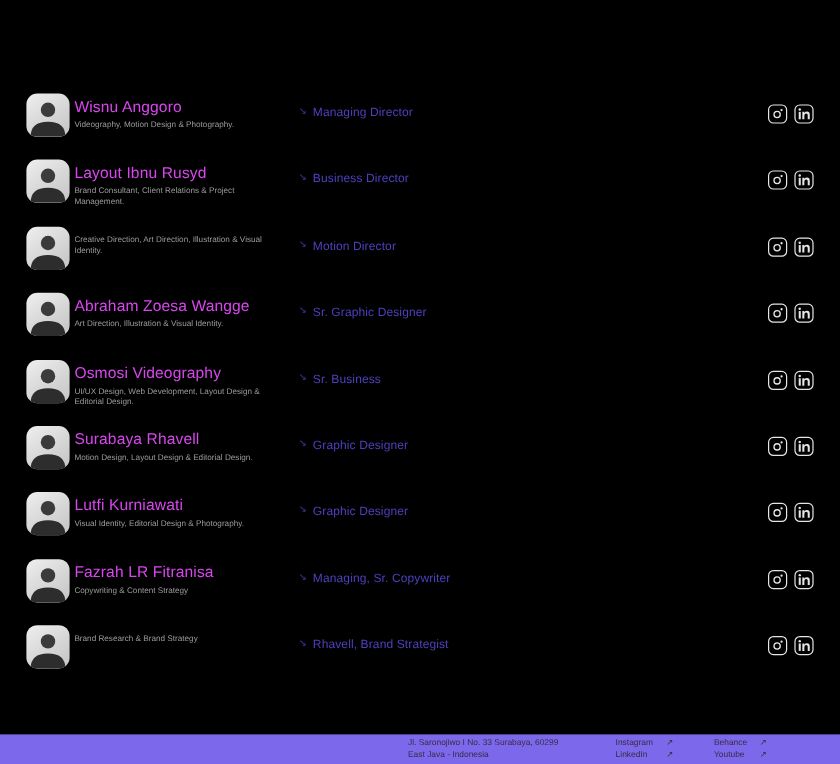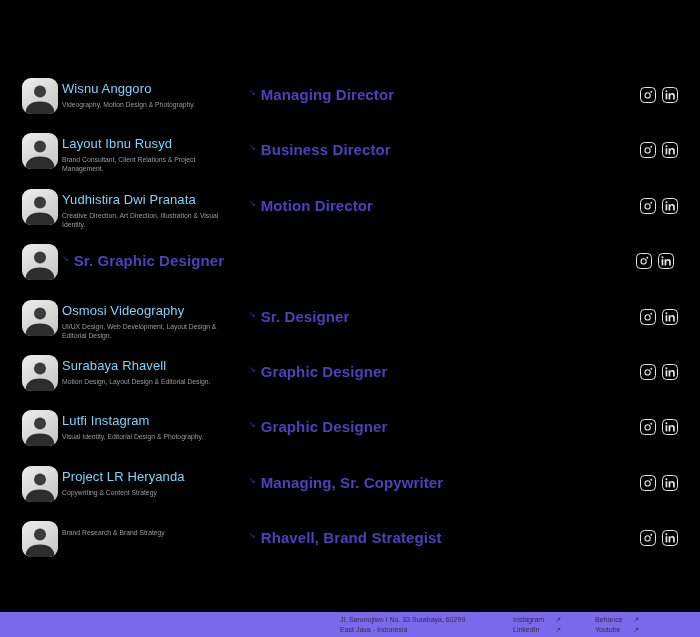--- a/index.html
+++ b/index.html
@@ -12,33 +12,33 @@
     height:36px;margin-bottom:19.4px;position:relative;
     display:grid;grid-template-columns:36px 183px 1fr auto;column-gap:4px;
   }
   .avatar{
     width:36px;height:36px;border-radius:9px;overflow:hidden;
     background:linear-gradient(145deg,#efefef 0%,#d6d6d6 55%,#c4c4c4 100%);
   }
   .avatar svg{display:block;}
   .member-info{padding-top:3px;padding-left:0px;}
   .member-name{
-    color:#7dd3fc;font-size:13px;line-height:15px;letter-spacing:0.1px;font-weight:400;
+    color:#d946ef;font-size:13px;line-height:15px;letter-spacing:0.1px;font-weight:400;
   }
   .member-skills{
     color:#9b9b9b;font-size:6.8px;line-height:9px;margin-top:4px;max-width:160px;
   }
   .member-role{
     padding-top:10px;display:flex;align-items:flex-start;gap:5px;
     color:#4e40bd;cursor:pointer;text-decoration:none;
   }
   .role-arrow{
     font-size:8px;line-height:8px;transform:translateY(1px);opacity:.85;
   }
-  .role-label{font-size:15px;line-height:13px;letter-spacing:0.1px;font-weight:bold;}
+  .role-label{font-size:10px;line-height:13px;letter-spacing:0.1px;}
   .member-socials{
     display:flex;gap:6px;margin-top:9px;justify-self:end;
   }
   .social-btn{
     width:16px;height:16px;border:1px solid #e6e6e6;border-radius:4.5px;
     display:flex;align-items:center;justify-content:center;cursor:pointer;
     background:transparent;padding:0;box-sizing:border-box;
   }
   .social-btn svg{display:block;}
   .footer{
@@ -123,21 +123,20 @@
   </div>
 
   <div class="member-row">
     <div class="avatar">
       <svg width="36" height="36" viewBox="0 0 36 36">
         <circle cx="18" cy="13.5" r="6" fill="#3b3b3b"></circle>
         <path d="M3.5 36 Q3.5 23.5 18 23.5 Q32.5 23.5 32.5 36 Z" fill="#2d2d2d"></path>
       </svg>
     </div>
     <div class="member-info">
-      <div class="member-name">Yudhistira Dwi Pranata</div>
       <div class="member-skills">Creative Direction, Art Direction, Illustration &amp; Visual Identity.</div>
     </div>
     <a class="member-role">
       <span class="role-arrow">↘</span>
       <span class="role-label">Motion Director</span>
     </a>
     <div class="member-socials">
       <button class="social-btn">
         <svg width="10" height="10" viewBox="0 0 10 10">
           <circle cx="4.6" cy="5.4" r="2.6" fill="none" stroke="#e6e6e6" stroke-width="1.1"></circle>
@@ -153,20 +152,24 @@
       </button>
     </div>
   </div>
 
   <div class="member-row">
     <div class="avatar">
       <svg width="36" height="36" viewBox="0 0 36 36">
         <circle cx="18" cy="13.5" r="6" fill="#3b3b3b"></circle>
         <path d="M3.5 36 Q3.5 23.5 18 23.5 Q32.5 23.5 32.5 36 Z" fill="#2d2d2d"></path>
       </svg>
+    </div>
+    <div class="member-info">
+      <div class="member-name">Abraham Zoesa Wangge</div>
+      <div class="member-skills">Art Direction, Illustration &amp; Visual Identity.</div>
     </div>
     <a class="member-role">
       <span class="role-arrow">↘</span>
       <span class="role-label">Sr. Graphic Designer</span>
     </a>
     <div class="member-socials">
       <button class="social-btn">
         <svg width="10" height="10" viewBox="0 0 10 10">
           <circle cx="4.6" cy="5.4" r="2.6" fill="none" stroke="#e6e6e6" stroke-width="1.1"></circle>
           <circle cx="8.3" cy="1.7" r="0.95" fill="#e6e6e6"></circle>
@@ -188,21 +191,21 @@
         <circle cx="18" cy="13.5" r="6" fill="#3b3b3b"></circle>
         <path d="M3.5 36 Q3.5 23.5 18 23.5 Q32.5 23.5 32.5 36 Z" fill="#2d2d2d"></path>
       </svg>
     </div>
     <div class="member-info">
       <div class="member-name">Osmosi Videography</div>
       <div class="member-skills">UI/UX Design, Web Development, Layout Design &amp; Editorial Design.</div>
     </div>
     <a class="member-role">
       <span class="role-arrow">↘</span>
-      <span class="role-label">Sr. Designer</span>
+      <span class="role-label">Sr. Business</span>
     </a>
     <div class="member-socials">
       <button class="social-btn">
         <svg width="10" height="10" viewBox="0 0 10 10">
           <circle cx="4.6" cy="5.4" r="2.6" fill="none" stroke="#e6e6e6" stroke-width="1.1"></circle>
           <circle cx="8.3" cy="1.7" r="0.95" fill="#e6e6e6"></circle>
         </svg>
       </button>
       <button class="social-btn">
         <svg width="10" height="10" viewBox="0 0 10 10">
@@ -247,21 +250,21 @@
   </div>
 
   <div class="member-row">
     <div class="avatar">
       <svg width="36" height="36" viewBox="0 0 36 36">
         <circle cx="18" cy="13.5" r="6" fill="#3b3b3b"></circle>
         <path d="M3.5 36 Q3.5 23.5 18 23.5 Q32.5 23.5 32.5 36 Z" fill="#2d2d2d"></path>
       </svg>
     </div>
     <div class="member-info">
-      <div class="member-name">Lutfi Instagram</div>
+      <div class="member-name">Lutfi Kurniawati</div>
       <div class="member-skills">Visual Identity, Editorial Design &amp; Photography.</div>
     </div>
     <a class="member-role">
       <span class="role-arrow">↘</span>
       <span class="role-label">Graphic Designer</span>
     </a>
     <div class="member-socials">
       <button class="social-btn">
         <svg width="10" height="10" viewBox="0 0 10 10">
           <circle cx="4.6" cy="5.4" r="2.6" fill="none" stroke="#e6e6e6" stroke-width="1.1"></circle>
@@ -279,21 +282,21 @@
   </div>
 
   <div class="member-row">
     <div class="avatar">
       <svg width="36" height="36" viewBox="0 0 36 36">
         <circle cx="18" cy="13.5" r="6" fill="#3b3b3b"></circle>
         <path d="M3.5 36 Q3.5 23.5 18 23.5 Q32.5 23.5 32.5 36 Z" fill="#2d2d2d"></path>
       </svg>
     </div>
     <div class="member-info">
-      <div class="member-name">Project LR Heryanda</div>
+      <div class="member-name">Fazrah LR Fitranisa</div>
       <div class="member-skills">Copywriting &amp; Content Strategy</div>
     </div>
     <a class="member-role">
       <span class="role-arrow">↘</span>
       <span class="role-label">Managing, Sr. Copywriter</span>
     </a>
     <div class="member-socials">
       <button class="social-btn">
         <svg width="10" height="10" viewBox="0 0 10 10">
           <circle cx="4.6" cy="5.4" r="2.6" fill="none" stroke="#e6e6e6" stroke-width="1.1"></circle>

